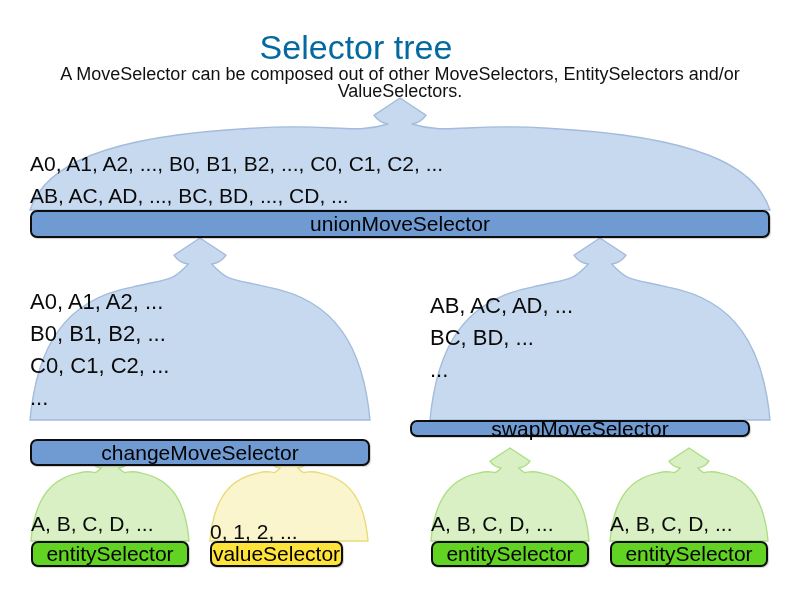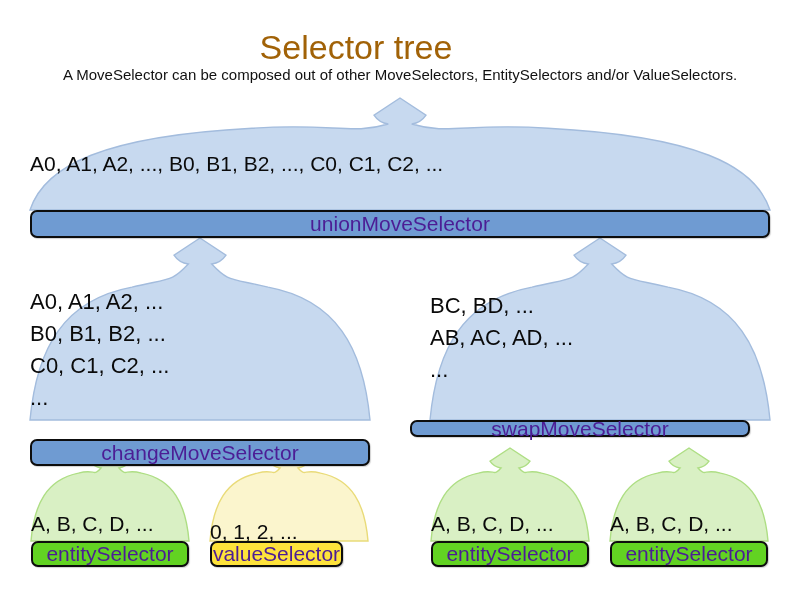--- a/index.html
+++ b/index.html
@@ -2,35 +2,35 @@
 <html style="--blue-bar: #6f9bd2; --blue-fill: #c7d9ef; --blue-stroke: #a3bcdd; --green-bar: #62d322; --green-fill: #d9f0c4; --green-stroke: #aede84; --yellow-bar: #fee33b; --yellow-fill: #fbf5cd; --yellow-stroke: #e9db79;"><head>
 <meta charset="utf-8">
 <style>
   html,body{margin:0;padding:0;background:#ffffff;}
   #stage{
     position:relative;width:800px;height:600px;background:#ffffff;overflow:hidden;
     font-family:"Liberation Sans", sans-serif;color:#000;
   }
   .title{
     position:absolute;left:0;top:28px;width:712px;text-align:center;
-    font-size:34px;line-height:38px;color:#a16207;
+    font-size:34px;line-height:38px;color:#0369a1;
   }
   .subtitle{
     position:absolute;left:0;top:66px;width:800px;text-align:center;
-    font-size:15px;line-height:17px;color:#111;
+    font-size:18px;line-height:17px;color:#111;
   }
   svg.balloon{position:absolute;display:block;overflow:visible;}
   svg.balloon path{stroke-width:1.4px;}
   svg.balloon.blue  path{fill:var(--blue-fill);  stroke:var(--blue-stroke);}
   svg.balloon.green path{fill:var(--green-fill); stroke:var(--green-stroke);}
   svg.balloon.yellow path{fill:var(--yellow-fill);stroke:var(--yellow-stroke);}
   .bar{
     position:absolute;box-sizing:border-box;border:2px solid #0d0d0d;border-radius:7px;
     display:flex;align-items:center;justify-content:center;
-    font-size:21px;color:#4c1d95;white-space:nowrap;
+    font-size:21px;color:#000000;white-space:nowrap;
     box-shadow:1px 1px 1px rgba(0,0,0,0.18);
   }
   .bar.blue  {background:var(--blue-bar);}
   .bar.green {background:var(--green-bar);}
   .bar.yellow{background:var(--yellow-bar);}
   .balloon-text{
     position:absolute;text-align:left;color:#0a0a0a;white-space:nowrap;
   }
   .lines-2{font-size:21px;line-height:32px;}
   .lines-4{font-size:22px;line-height:32px;}
@@ -61,32 +61,33 @@
     </svg>
   <svg class="balloon green" style="left:431px;top:448px" viewBox="0 0 158 93" width="158" height="93">
       <path d="M 0 93 C 3.16 55.8 15.8 31.62 47.4 25.110000000000003 C 64.78 20.46 62.1 29.3 70 20 Q 63 19.200000000000003 59 13.200000000000001 L 79 0 L 99 13.200000000000001 Q 95 19.200000000000003 88 20 C 95.9 29.3 93.22 20.46 110.6 25.110000000000003 C 142.20000000000002 31.62 154.84 55.8 158 93 Z"></path>
     </svg>
   <svg class="balloon green" style="left:610px;top:448px" viewBox="0 0 158 93" width="158" height="93">
       <path d="M 0 93 C 3.16 55.8 15.8 31.62 47.4 25.110000000000003 C 64.78 20.46 62.1 29.3 70 20 Q 63 19.200000000000003 59 13.200000000000001 L 79 0 L 99 13.200000000000001 Q 95 19.200000000000003 88 20 C 95.9 29.3 93.22 20.46 110.6 25.110000000000003 C 142.20000000000002 31.62 154.84 55.8 158 93 Z"></path>
     </svg>
 
   <div class="balloon-text lines-2" style="left:30px;top:148px;width:740px">
     <div>A0, A1, A2, ..., B0, B1, B2, ..., C0, C1, C2, ...</div>
+    <div>AB, AC, AD, ..., BC, BD, ..., CD, ...</div>
   </div>
 
   <div class="balloon-text lines-4" style="left:30px;top:286px;width:340px">
     <div>A0, A1, A2, ...</div>
     <div>B0, B1, B2, ...</div>
     <div>C0, C1, C2, ...</div>
     <div>...</div>
   </div>
 
   <div class="balloon-text lines-4" style="left:430px;top:290px;width:340px">
+    <div>AB, AC, AD, ...</div>
     <div>BC, BD, ...</div>
-    <div>AB, AC, AD, ...</div>
     <div>...</div>
   </div>
 
   <div class="balloon-text lines-1" style="left:31px;top:511px;width:158px">A, B, C, D, ...</div>
   <div class="balloon-text lines-1" style="left:210px;top:519px;width:158px">0, 1, 2, ...</div>
   <div class="balloon-text lines-1" style="left:431px;top:511px;width:158px">A, B, C, D, ...</div>
   <div class="balloon-text lines-1" style="left:610px;top:511px;width:158px">A, B, C, D, ...</div>
 
   <div class="bar blue" style="left:30px;top:210px;width:740px;height:28px">unionMoveSelector</div>
   <div class="bar blue" style="left:30px;top:439px;width:340px;height:27px">changeMoveSelector</div>

